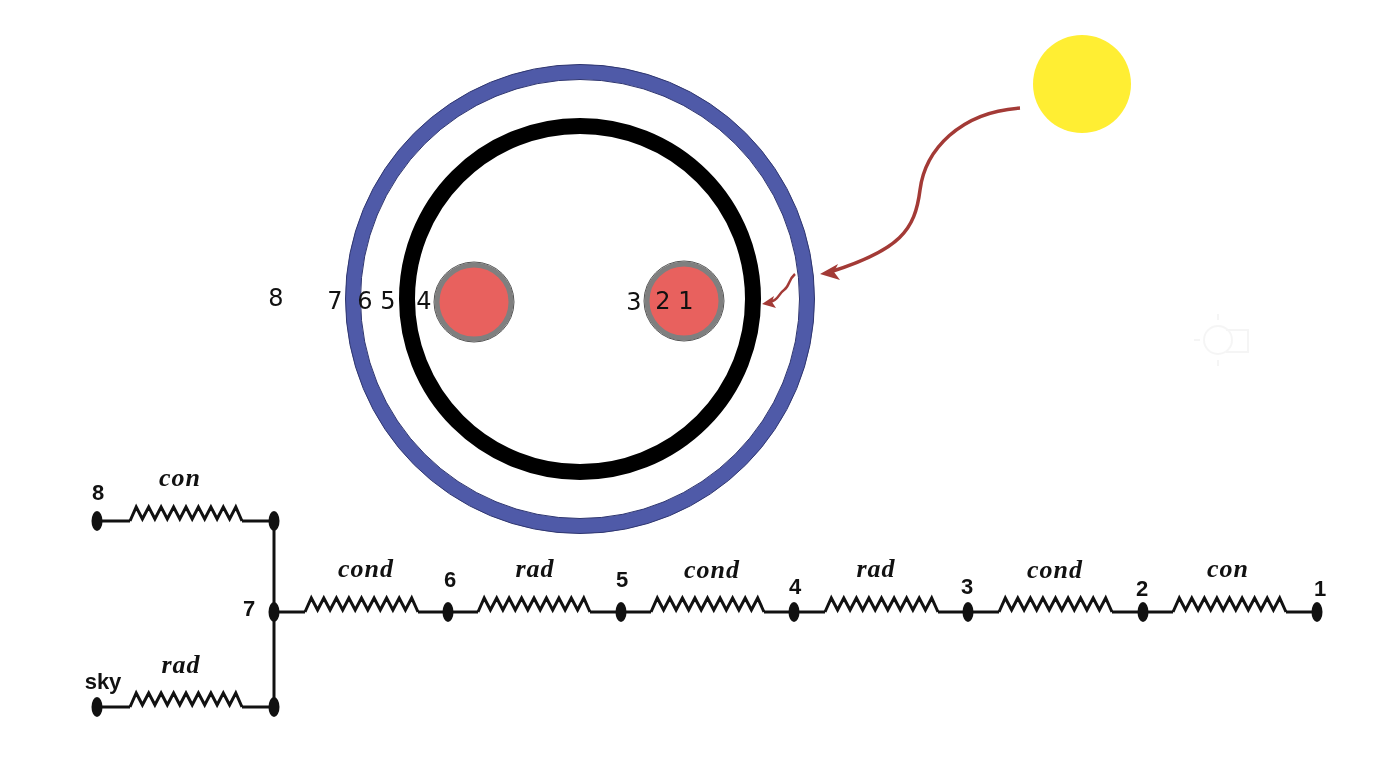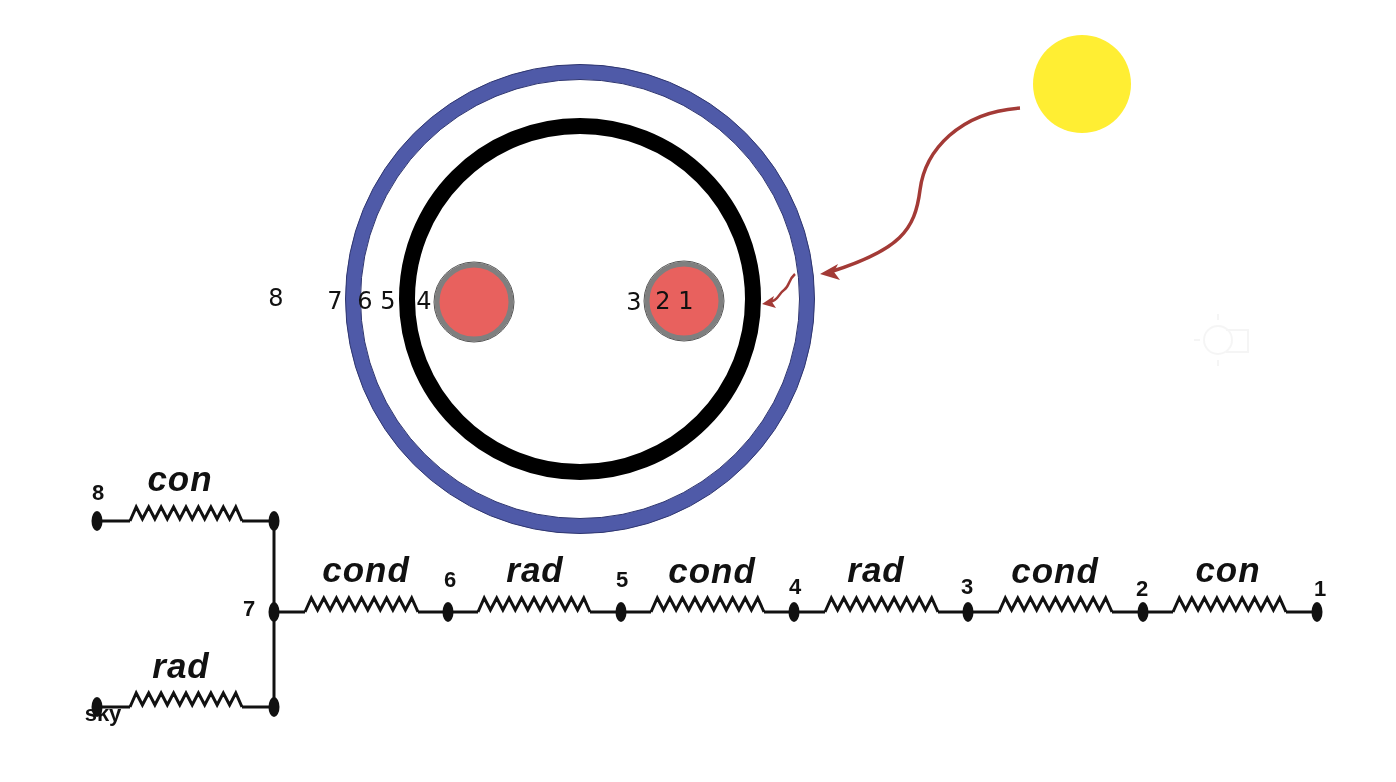--- a/index.html
+++ b/index.html
@@ -1,21 +1,21 @@
 <!DOCTYPE html>
 <html><head>
 <meta charset="utf-8">
 <style>
   html, body { margin: 0; padding: 0; background: #ffffff; }
   body { width: 1396px; height: 782px; position: relative; overflow: hidden; font-family: "DejaVu Sans", sans-serif; }
   #diagram { position: absolute; left: 0; top: 0; width: 1396px; height: 782px; }
   .lbl { position: absolute; color: #111; white-space: nowrap; line-height: 1; }
   .ring-lbl { font-family: "DejaVu Sans", sans-serif; font-size: 24px; transform: translate(-50%, -50%); }
   .node-lbl { font-family: "Liberation Sans", sans-serif; font-weight: bold; font-size: 22px; transform: translate(-50%, -50%); }
-  .res-lbl { font-family: Liberation Sans, sans-serif; font-style: italic; font-weight: bold; font-size: 35px; transform: translate(-50%, -50%); letter-spacing: 1px; }
+  .res-lbl { font-family: Liberation Serif, serif; font-style: italic; font-weight: bold; font-size: 26px; transform: translate(-50%, -50%); letter-spacing: 1px; }
 </style>
 </head>
 <body>
 
 <svg id="diagram" width="1396" height="782" viewBox="0 0 1396 782" xmlns="http://www.w3.org/2000/svg">
 
   <g>
     <circle cx="580" cy="299" r="227" fill="none" stroke="#4f5aa8" stroke-width="15"></circle>
     <circle cx="580" cy="299" r="234.5" fill="none" stroke="#2f3670" stroke-width="1"></circle>
     <circle cx="580" cy="299" r="219.5" fill="none" stroke="#2f3670" stroke-width="1"></circle>
@@ -89,21 +89,21 @@
 <div id="labels">
     <span class="lbl res-lbl" style="left: 180px; top: 478px;">con</span>
     <span class="lbl res-lbl" style="left: 181px; top: 665px;">rad</span>
     <span class="lbl res-lbl" style="left: 366px; top: 569px;">cond</span>
     <span class="lbl res-lbl" style="left: 535px; top: 569px;">rad</span>
     <span class="lbl res-lbl" style="left: 712px; top: 570px;">cond</span>
     <span class="lbl res-lbl" style="left: 876px; top: 569px;">rad</span>
     <span class="lbl res-lbl" style="left: 1055px; top: 570px;">cond</span>
     <span class="lbl res-lbl" style="left: 1228px; top: 569px;">con</span>
     <span class="lbl node-lbl" style="left: 98px; top: 493px;">8</span>
-    <span class="lbl node-lbl" style="left: 103px; top: 682px; margin-top: 32px;">sky</span>
+    <span class="lbl node-lbl" style="left: 103px; top: 682px;">sky</span>
     <span class="lbl node-lbl" style="left: 249px; top: 609px;">7</span>
     <span class="lbl node-lbl" style="left: 450px; top: 580px;">6</span>
     <span class="lbl node-lbl" style="left: 622px; top: 580px;">5</span>
     <span class="lbl node-lbl" style="left: 795px; top: 587px;">4</span>
     <span class="lbl node-lbl" style="left: 967px; top: 587px;">3</span>
     <span class="lbl node-lbl" style="left: 1142px; top: 589px;">2</span>
     <span class="lbl node-lbl" style="left: 1320px; top: 589px;">1</span>
     <span class="lbl ring-lbl" style="left: 276px; top: 298px;">8</span>
     <span class="lbl ring-lbl" style="left: 335px; top: 301px;">7</span>
     <span class="lbl ring-lbl" style="left: 365px; top: 301px;">6</span>

